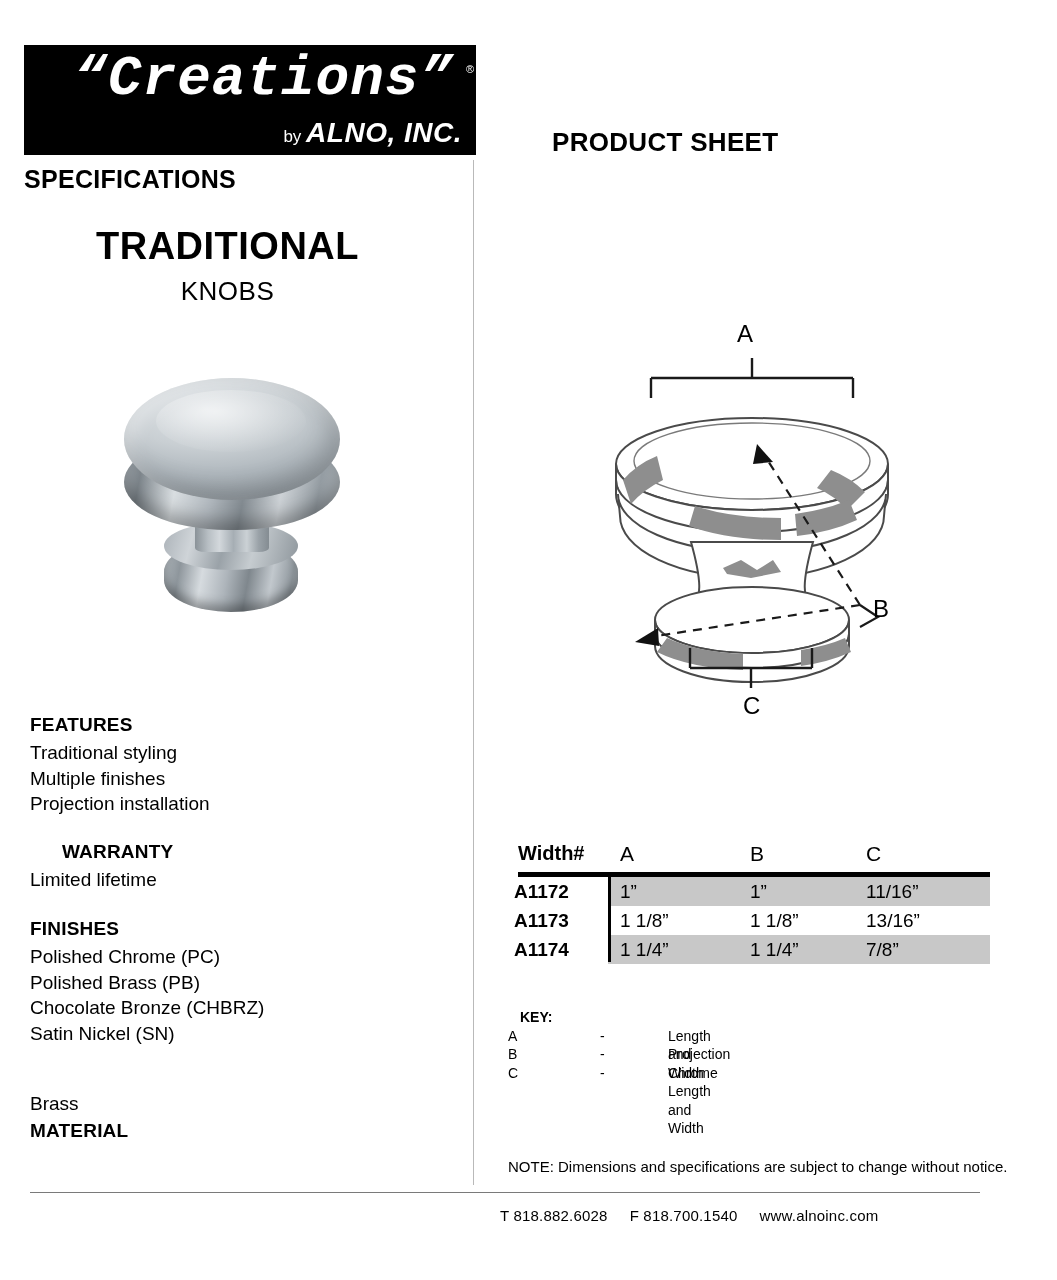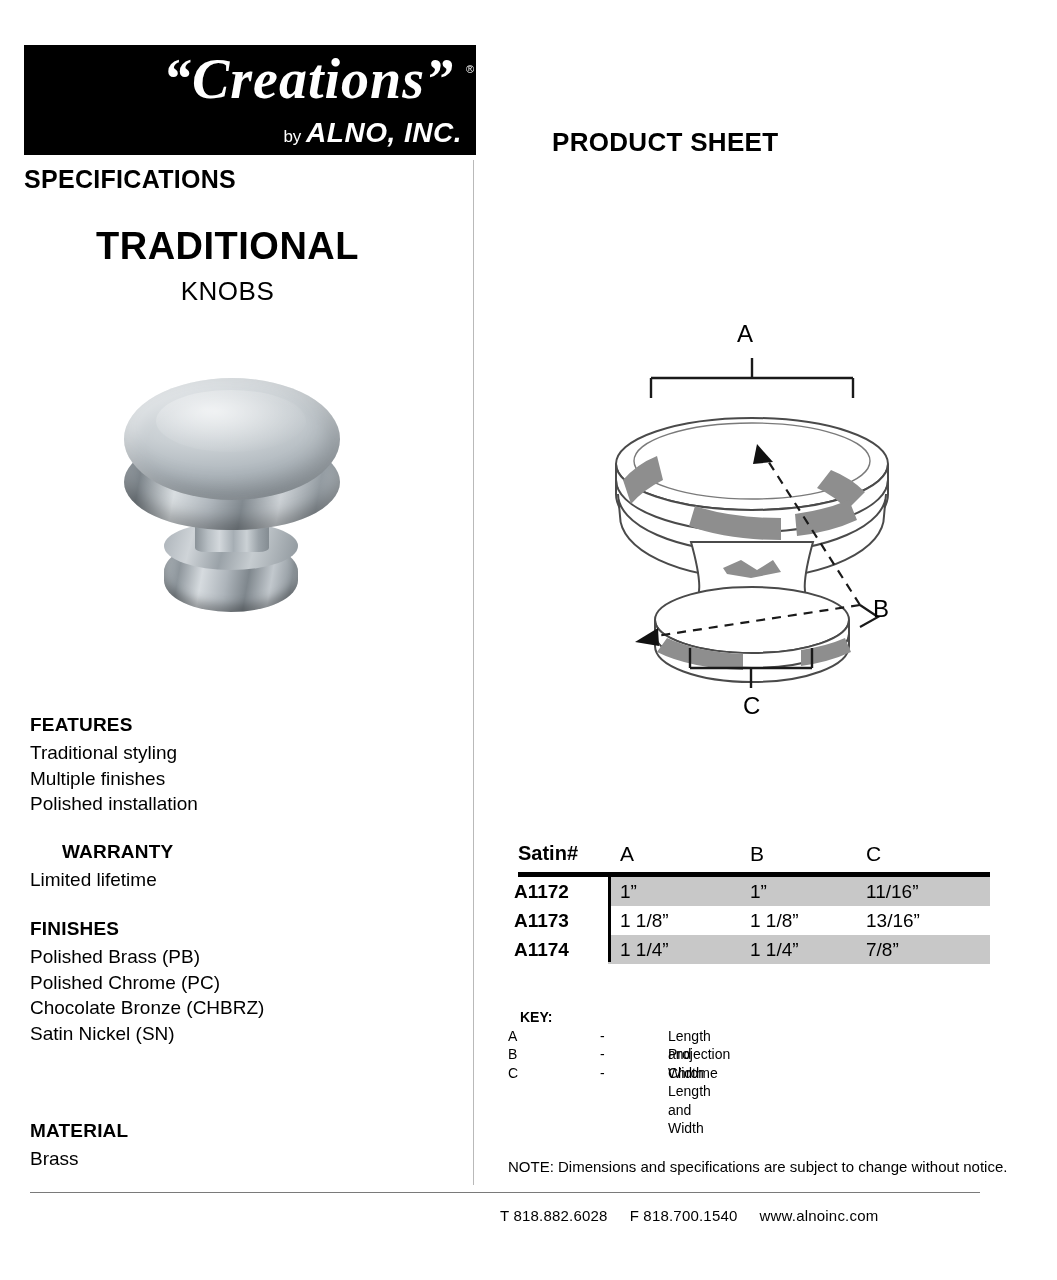--- a/index.html
+++ b/index.html
@@ -26,21 +26,21 @@
     background: #000000;
     overflow: hidden;
   }
   #logo-script {
     position: absolute;
     left: 0;
     top: 2px;
     width: 430px;
     text-align: right;
     color: #ffffff;
-    font-family: Liberation Serif, serif;
+    font-family: Liberation Mono, monospace;
     font-style: italic;
     font-weight: bold;
     font-size: 56px;
     letter-spacing: 1px;
     white-space: nowrap;
   }
   #logo-reg {
     position: absolute;
     left: 442px;
     top: 18px;
@@ -214,21 +214,21 @@
   }
   .sec-list div { white-space: nowrap; }
 
   #features-head  { top: 714px; }
   #features-list  { top: 740px; }
   #warranty-head  { top: 841px; margin-left: 32px; }
   #warranty-list  { top: 867px; }
   #finishes-head  { top: 918px; }
   #finishes-list  { top: 944px; }
   #material-head  { top: 1120px; }
-  #material-list  { top: 1146px; }
+  #material-list  { top: 1091px; }
 
   
   #drawing {
     position: absolute;
     left: 495px;
     top: 320px;
     width: 500px;
     height: 420px;
   }
 
@@ -332,32 +332,32 @@
   <div class="knob-stem"></div>
   <div class="knob-head-lower"></div>
   <div class="knob-head-top"></div>
   <div class="knob-head-sheen"></div>
 </div>
 
 <div id="features-head" class="sec-head">FEATURES</div>
 <div id="features-list" class="sec-list">
   <div>Traditional styling</div>
   <div>Multiple finishes</div>
-  <div>Polished installation</div>
+  <div>Projection installation</div>
 </div>
 
 <div id="warranty-head" class="sec-head">WARRANTY</div>
 <div id="warranty-list" class="sec-list">
   <div>Limited lifetime</div>
 </div>
 
 <div id="finishes-head" class="sec-head">FINISHES</div>
 <div id="finishes-list" class="sec-list">
+  <div>Polished Chrome (PC)</div>
   <div>Polished Brass (PB)</div>
-  <div>Polished Chrome (PC)</div>
   <div>Chocolate Bronze (CHBRZ)</div>
   <div>Satin Nickel (SN)</div>
 </div>
 
 <div id="material-head" class="sec-head">MATERIAL</div>
 <div id="material-list" class="sec-list">
   <div>Brass</div>
 </div>
 
 <div id="drawing">
@@ -421,21 +421,21 @@
   <div style="position:absolute;left:378px;top:275px;font-size:24px;">B</div>
   <div style="position:absolute;left:248px;top:372px;font-size:24px;">C</div>
 </div>
 
 <div id="dim-table">
   <div class="band" style="top:37px;"></div>
   <div class="band" style="top:95px;"></div>
   <div class="hrule"></div>
   <div class="vrule"></div>
 
-  <div class="hdr" style="left:10px;">Satin#</div>
+  <div class="hdr" style="left:10px;">Width#</div>
   <div class="hdr plain" style="left:112px;">A</div>
   <div class="hdr plain" style="left:242px;">B</div>
   <div class="hdr plain" style="left:358px;">C</div>
 
   <div class="cell item" style="left:6px;  top:41px;">A1172</div>
   <div class="cell" style="left:112px;top:41px;">1”</div>
   <div class="cell" style="left:242px;top:41px;">1”</div>
   <div class="cell" style="left:358px;top:41px;">11/16”</div>
 
   <div class="cell item" style="left:6px;  top:70px;">A1173</div>

